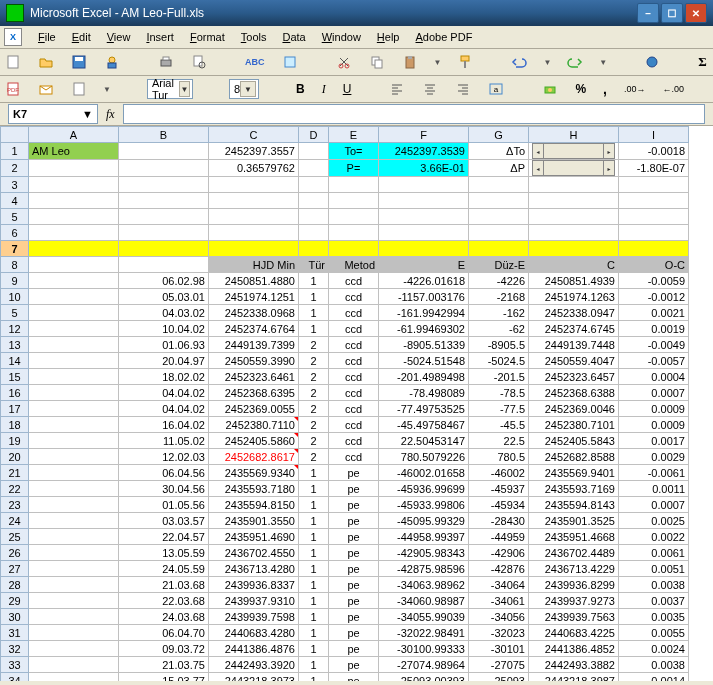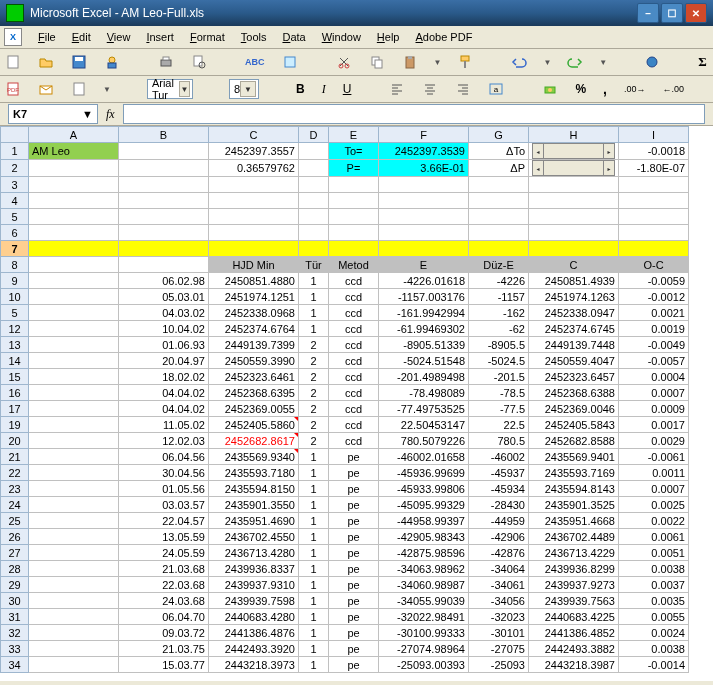--- a/index.html
+++ b/index.html
@@ -23,21 +23,21 @@
   .namebox .fx{margin:0 8px;font-style:italic;font-family:serif;font-size:12px}
   .namebox .fxline{flex:1;height:18px;background:#fff;border:1px solid #7f9db9}
   .grid-wrap{position:relative;background:#fff;height:555px;overflow:auto}
   table.sheet{border-collapse:collapse;table-layout:fixed}
   table.sheet th,table.sheet td{border:1px solid #c0c0c0;height:16px;padding:0 3px;white-space:nowrap;overflow:hidden;font-size:11px;box-sizing:border-box}
   table.sheet th{background:#e4ecf7;font-weight:normal;text-align:center;border-color:#9eb6ce;color:#000}
   table.sheet .rh{background:#e4ecf7;text-align:center;border-color:#9eb6ce;width:28px}
   table.sheet .rh.sel{background:#ffcf8f;font-weight:bold}
   td.r{text-align:right}
   td.c{text-align:center}
-  td.hdr{background:#c0c0c0;text-align:center;color:#000;font-weight:normal}
+  td.hdr{background:#c0c0c0;text-align:right;color:#000;font-weight:normal}
   td.lime{background:#92d050}
   td.cyan{background:#00ffff}
   td.yel{background:#ffff00}
   td.red{color:#ff0000}
   td.spin{padding:0}
   .spinner{display:flex;align-items:center;height:16px}
   .spinner .sp{width:10px;height:14px;display:flex;flex-direction:column;border:1px solid #888;background:#ece9d8}
   .spinner .sp div{flex:1;font-size:6px;display:flex;align-items:center;justify-content:center;color:#333}
   .spinner .track{flex:1;height:14px;background:#ece9d8;border-top:1px solid #888;border-bottom:1px solid #888}
   .pct{width:50px;height:18px;background:#fff;border:1px solid #7f9db9;display:flex;align-items:center;justify-content:center;font-size:11px}
@@ -469,21 +469,21 @@
           <td class="r">-0.0059</td>
         </tr>
         <tr>
           <td class="rh">10</td>
           <td class=""></td>
           <td class="r">05.03.01</td>
           <td class="r">2451974.1251</td>
           <td class="c">1</td>
           <td class="c">ccd</td>
           <td class="r">-1157.003176</td>
-          <td class="r">-1157</td>
+          <td class="r">-2168</td>
           <td class="r">2451974.1263</td>
           <td class="r">-0.0012</td>
         </tr>
         <tr>
           <td class="rh">5</td>
           <td class=""></td>
           <td class="r">04.03.02</td>
           <td class="r">2452338.0968</td>
           <td class="c">1</td>
           <td class="c">ccd</td>
@@ -555,20 +555,32 @@
         <tr>
           <td class="rh">17</td>
           <td class=""></td>
           <td class="r">04.04.02</td>
           <td class="r">2452369.0055</td>
           <td class="c">2</td>
           <td class="c">ccd</td>
           <td class="r">-77.49753525</td>
           <td class="r">-77.5</td>
           <td class="r">2452369.0046</td>
+          <td class="r">0.0009</td>
+        </tr>
+        <tr>
+          <td class="rh">18</td>
+          <td class=""></td>
+          <td class="r">16.04.02</td>
+          <td class="r redtick">2452380.7110</td>
+          <td class="c">2</td>
+          <td class="c">ccd</td>
+          <td class="r">-45.49758467</td>
+          <td class="r">-45.5</td>
+          <td class="r">2452380.7101</td>
           <td class="r">0.0009</td>
         </tr>
         <tr>
           <td class="rh">19</td>
           <td class=""></td>
           <td class="r">11.05.02</td>
           <td class="r redtick">2452405.5860</td>
           <td class="c">2</td>
           <td class="c">ccd</td>
           <td class="r">22.50453147</td>

